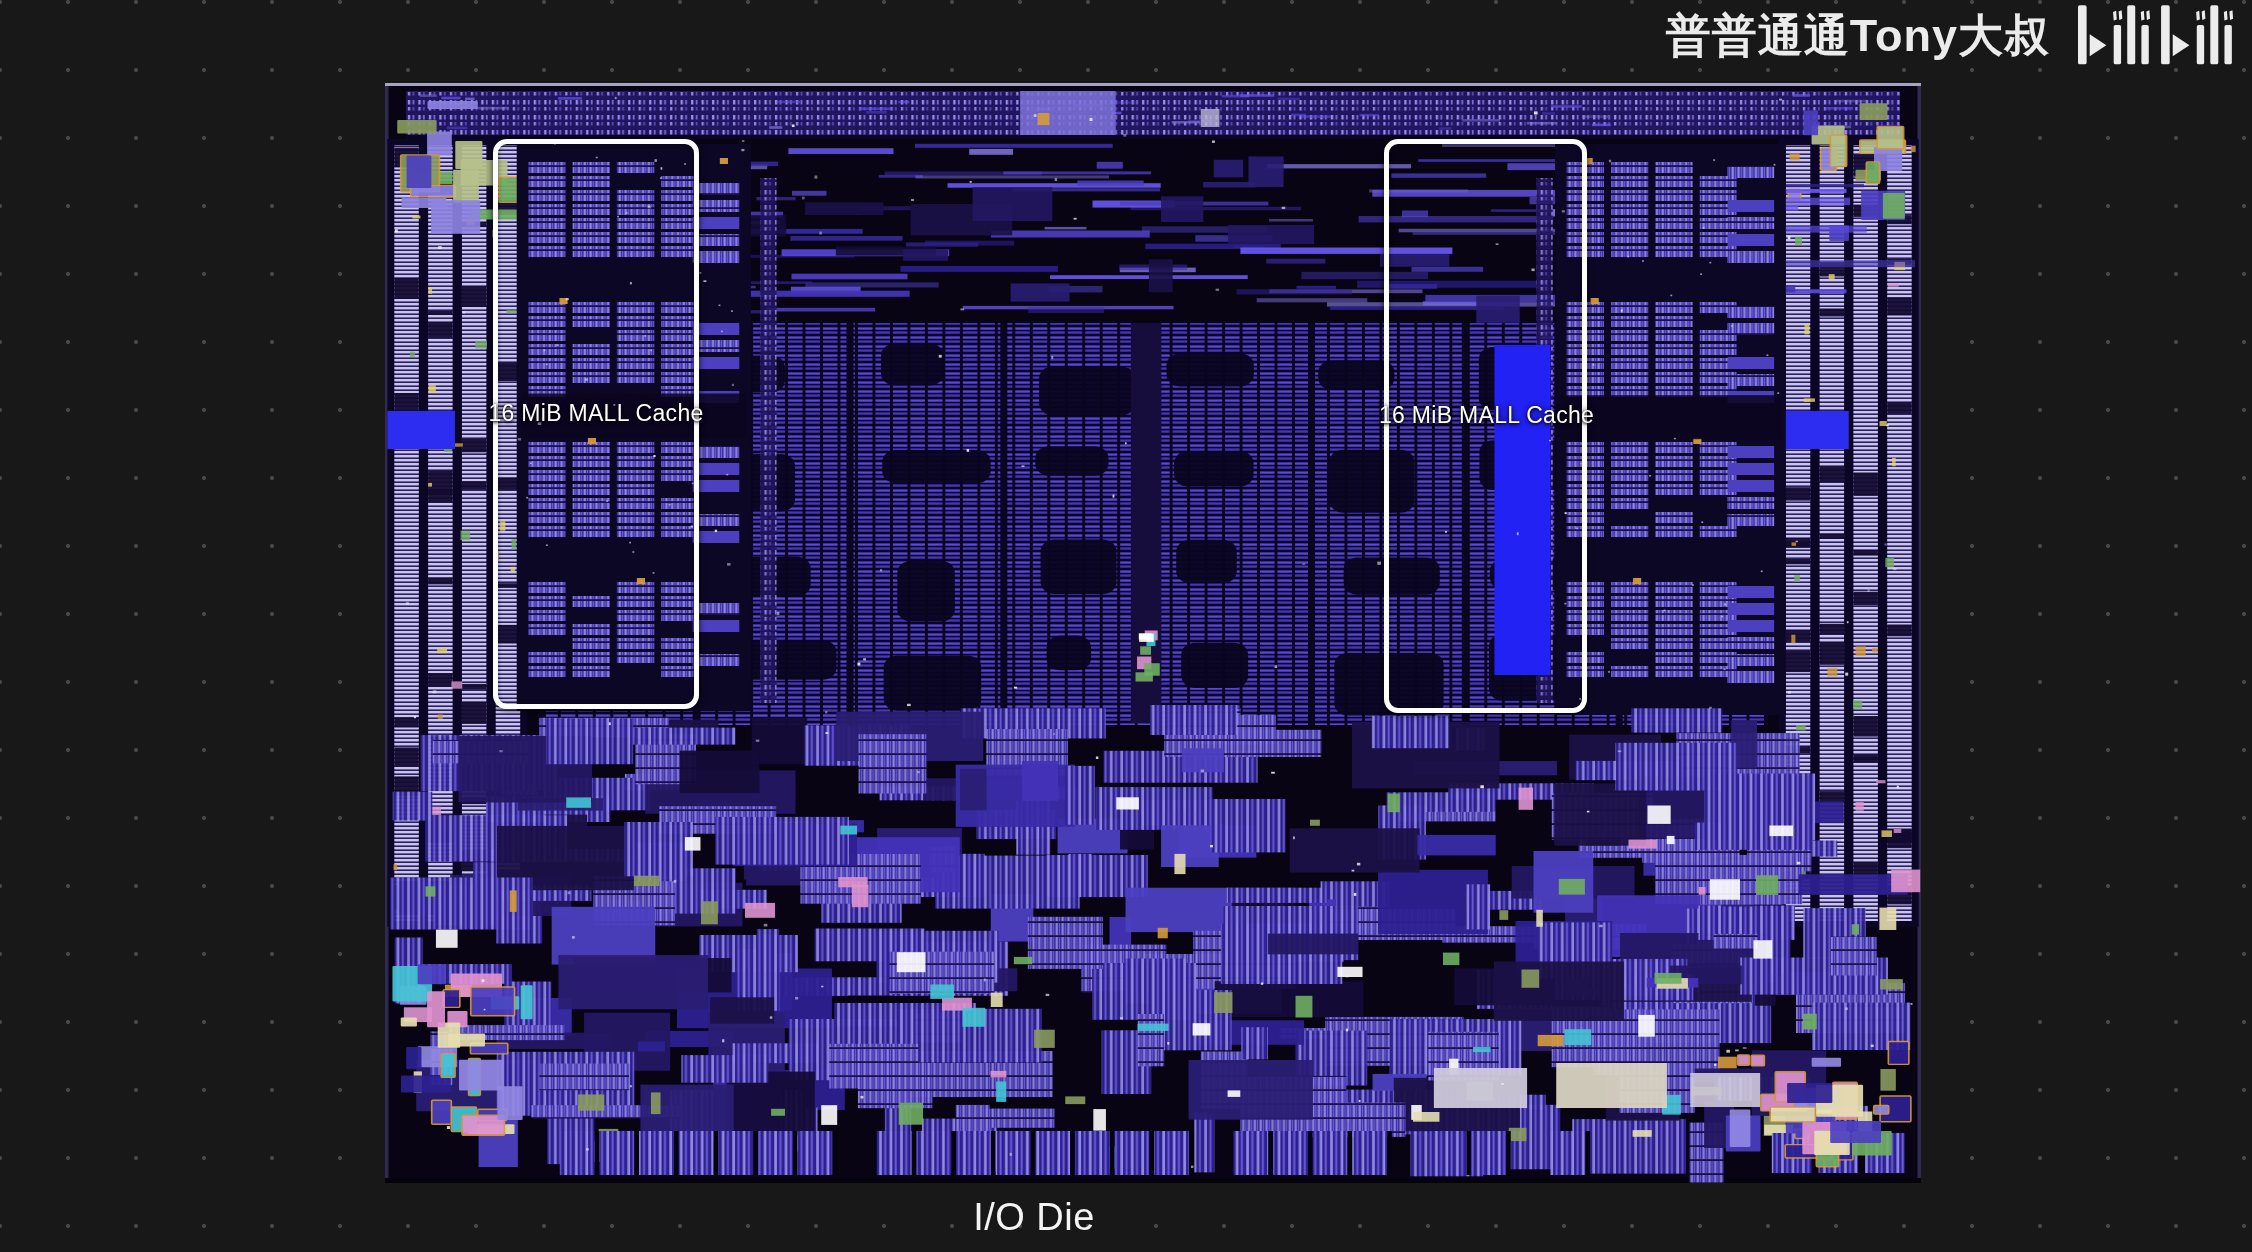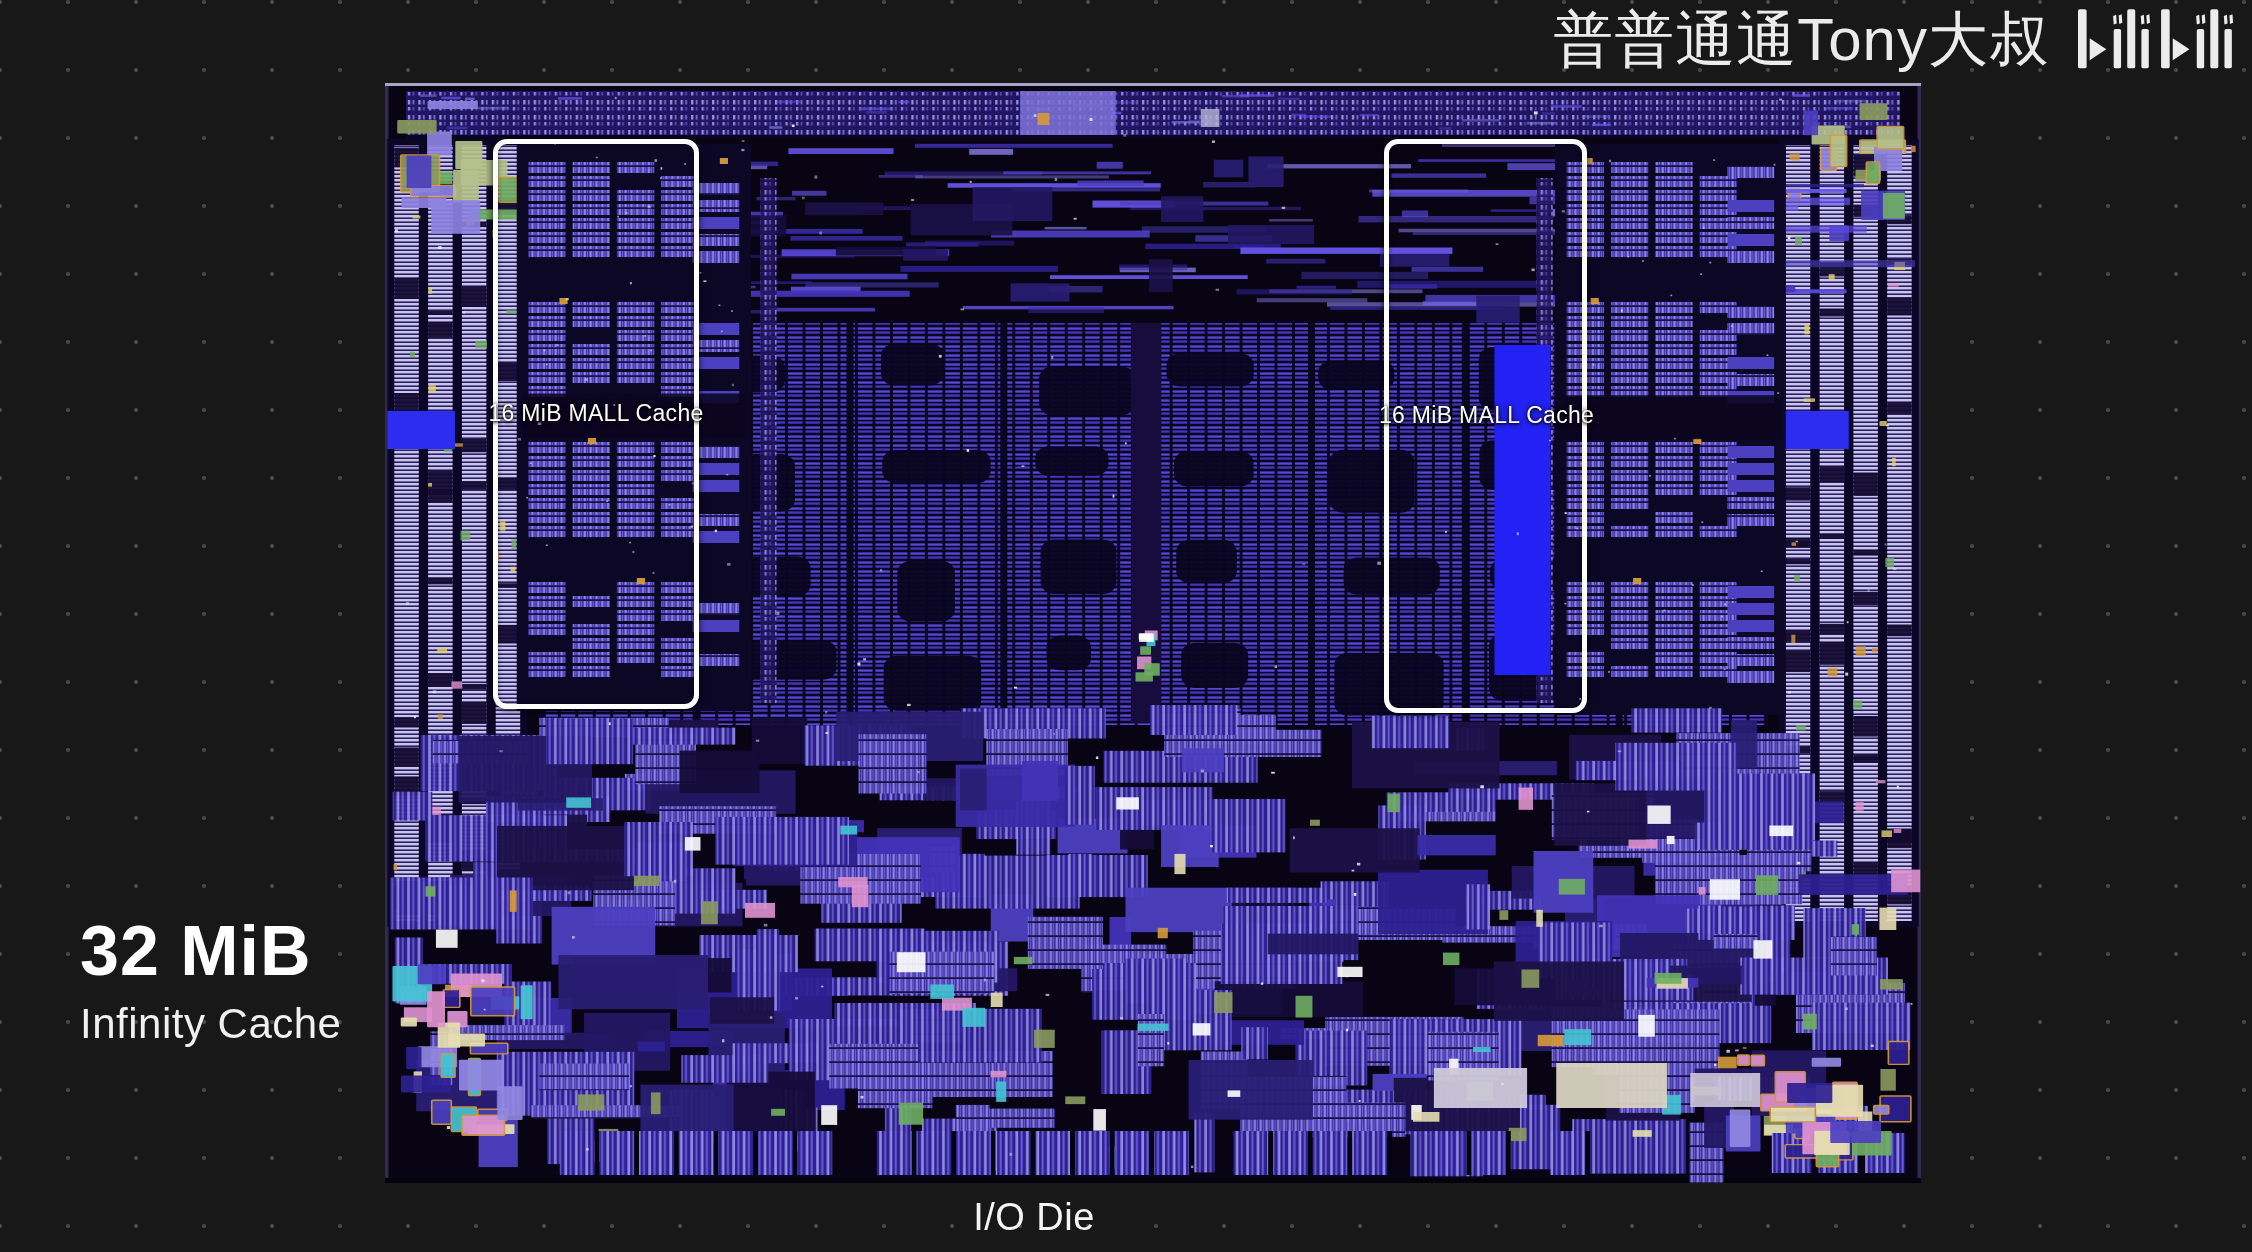--- a/index.html
+++ b/index.html
@@ -5,21 +5,21 @@
   html,body{margin:0;padding:0;background:#0e0e0e;}
   .page{
     position:relative;width:2252px;height:1252px;overflow:hidden;
     background-color:#181818;
     background-image:radial-gradient(circle,#474747 1.7px,transparent 2.4px);
     background-size:68px 68px;background-position:34px 36px;
     font-family:"Liberation Sans","DejaVu Sans",sans-serif;
   }
   
   .header{position:absolute;top:4px;right:14px;display:flex;align-items:center;gap:28px;}
-  .channel-name{color:#ebebeb;font-size:60px;font-weight:400;letter-spacing:1px;line-height:1.2;}
+  .channel-name{color:#ebebeb;font-size:45px;font-weight:700;letter-spacing:1px;line-height:1.2;}
   .bili-logo{height:64px;width:auto;display:block;}
   .bili-logo *{fill:#ececec;}
   
   .die-wrap{position:absolute;left:385px;top:83px;width:1536px;height:1100px;background:#05020d;}
   .die-wrap svg{position:absolute;left:0;top:0;width:100%;height:100%;display:block;}
   .mall-box{position:absolute;border:5px solid #fdfdfd;border-radius:14px;
     box-shadow:0 1px 6px rgba(0,0,0,.75), inset 0 0 4px rgba(0,0,0,.5);}
   .mall-box.left{left:108px;top:56px;width:196px;height:560px;}
   .mall-box.right{left:999px;top:56px;width:193px;height:564px;}
   .mall-label{position:absolute;left:-10px;right:-10px;top:48%;transform:translateY(-50%);
@@ -1369,19 +1369,15 @@
       </svg>
 
     <div class="mall-box left">
       <span class="mall-label">16 MiB MALL Cache</span>
     </div>
     <div class="mall-box right">
       <span class="mall-label">16 MiB MALL Cache</span>
     </div>
   </div>
 
-  <div class="left-note">
-    <div class="cache-size">32 MiB</div>
-    <div class="cache-name">Infinity Cache</div>
-  </div>
 
   <div class="caption">I/O Die</div>
 </div>
 
 </body></html>

